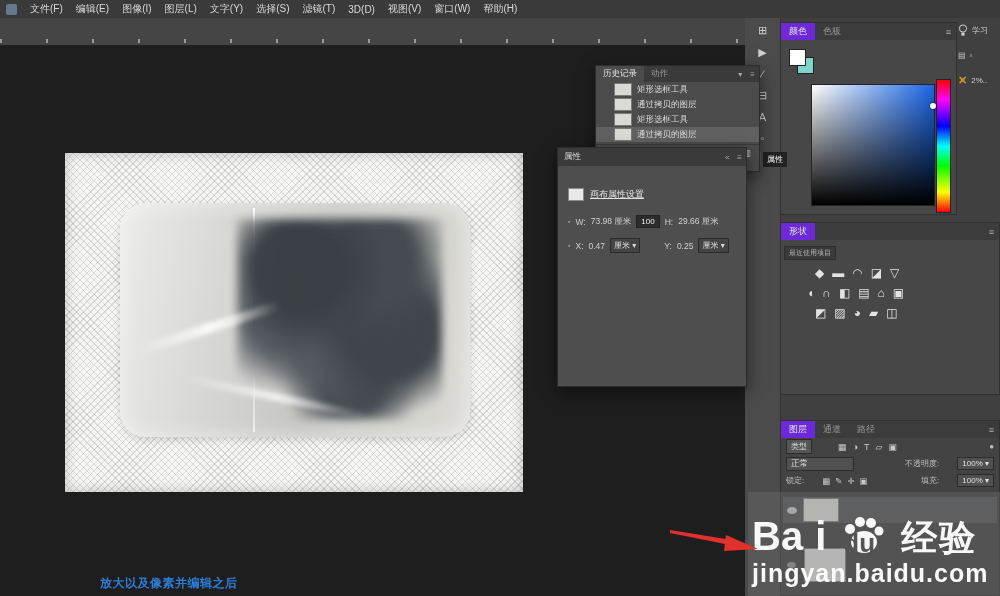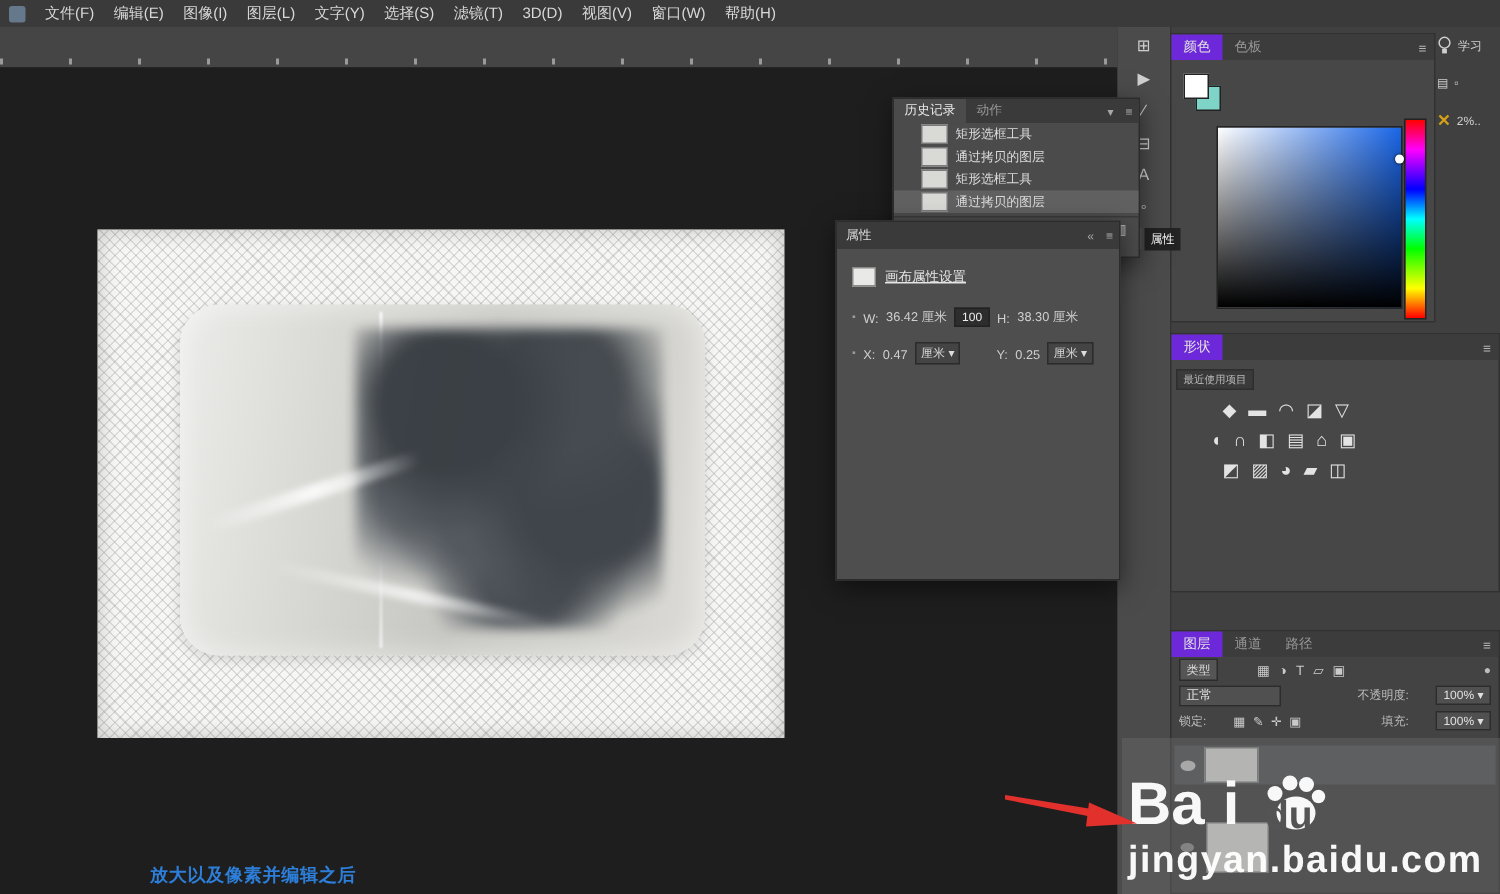--- a/index.html
+++ b/index.html
@@ -56,21 +56,21 @@
   .history{left:595px;top:22px;width:163px;height:105px;margin-top:43px;}
   .hrow{height:15px;display:flex;align-items:center;gap:5px;padding-left:18px;font-size:8.5px;color:#dcdcdc;}
   .hrow.sel{background:#616161;}
   .hthumb{width:16px;height:11px;background:#d9d9d6;border:1px solid #7a7a7a;flex:0 0 auto;}
   .hfoot{height:16px;display:flex;justify-content:flex-end;align-items:center;gap:9px;
          padding-right:8px;font-size:9px;color:#c6c6c6;border-top:1px solid #3a3a3a;margin-top:2px;}
 
   .props{left:557px;top:147px;width:188px;height:238px;background:#4e4e4e;}
   .props .fhead{height:18px;padding-left:6px;}
   .pbody{padding:8px 8px;font-size:8.5px;color:#cfcfcf;}
-  .plink-row{display:flex;align-items:flex-end;gap:6px;margin:4px 0 14px 2px;}
+  .plink-row{display:flex;align-items:flex-end;gap:6px;margin:14px 0 14px 2px;}
   .plink-icon{width:14px;height:11px;background:#e9e9e7;border:1px solid #8a8a8a;}
   .plink{color:#e4e4e4;text-decoration:underline;font-size:9px;}
   .prow{display:flex;align-items:center;gap:5px;margin:10px 0 0 2px;}
   .chip{background:#2d2d2d;color:#eee;border:1px solid #222;padding:1px 4px;font-size:8px;}
   .unitbox{background:#444;border:1px solid #2b2b2b;padding:1px 3px;font-size:8px;color:#ddd;}
   .dot{color:#9a9a9a;font-size:7px;}
 
   
   .dockbg{left:745px;top:18px;width:255px;height:578px;background:#404040;}
   .strip{left:745px;top:18px;width:35px;height:578px;background:#4b4b4b;border-right:1px solid #343434;}
@@ -333,24 +333,24 @@
       <span class="hbtn">≡</span>
     </div>
     <div class="pbody">
       <div class="plink-row">
         <div class="plink-icon"></div>
         <span class="plink">画布属性设置</span>
       </div>
       <div class="prow">
         <span class="dot">▪</span>
         <span>W:</span>
-        <span>36.42 厘米</span>
+        <span>73.98 厘米</span>
         <span class="chip">100</span>
         <span>H:</span>
-        <span>38.30 厘米</span>
+        <span>29.66 厘米</span>
       </div>
       <div class="prow">
         <span class="dot">▪</span>
         <span>X:</span>
         <span>0.47</span>
         <span class="unitbox">厘米 ▾</span>
         <span style="width:14px"></span>
         <span>Y:</span>
         <span>0.25</span>
         <span class="unitbox">厘米 ▾</span>
@@ -366,20 +366,21 @@
       <span class="paw">
         <svg width="46" height="42" viewBox="0 0 46 42">
           <ellipse cx="24" cy="28" rx="13" ry="11" fill="#fff"></ellipse>
           <circle cx="10" cy="15" r="5" fill="#fff"></circle>
           <circle cx="20" cy="8" r="5" fill="#fff"></circle>
           <circle cx="31" cy="9" r="5" fill="#fff"></circle>
           <circle cx="39" cy="17" r="4.5" fill="#fff"></circle>
         </svg>
         <span class="wm-du">du</span>
       </span>
+      <span class="wm-jy">经验</span>
     </div>
     <div class="wm-url">jingyan.baidu.com</div>
   </div>
 
   <svg class="abs arrow" width="95" height="30" viewBox="0 0 95 30">
     <polygon points="0,2 62,12 60,17 0,5" fill="#e2302c"></polygon>
     <polygon points="56,7 88,21 54,23" fill="#e2302c"></polygon>
   </svg>
 
 </div>

